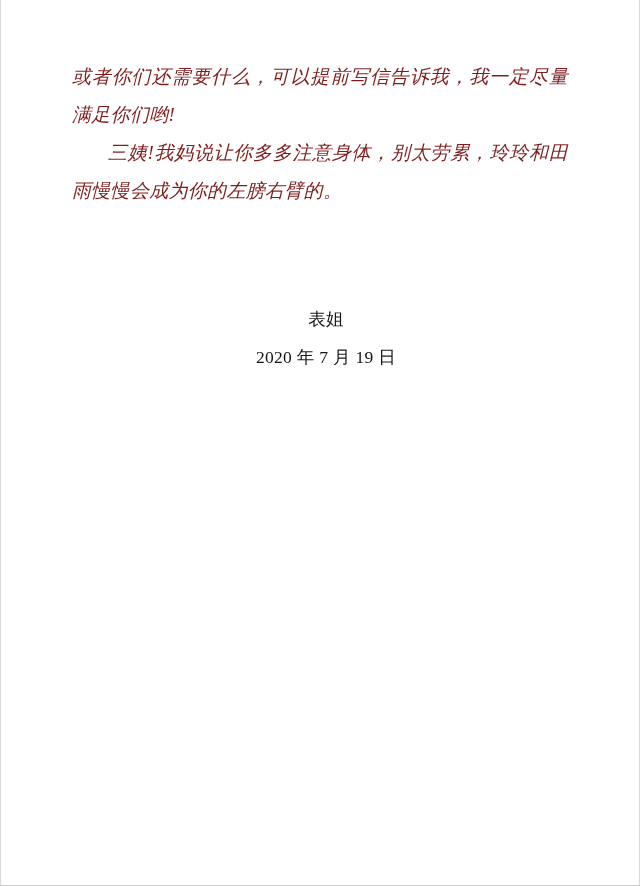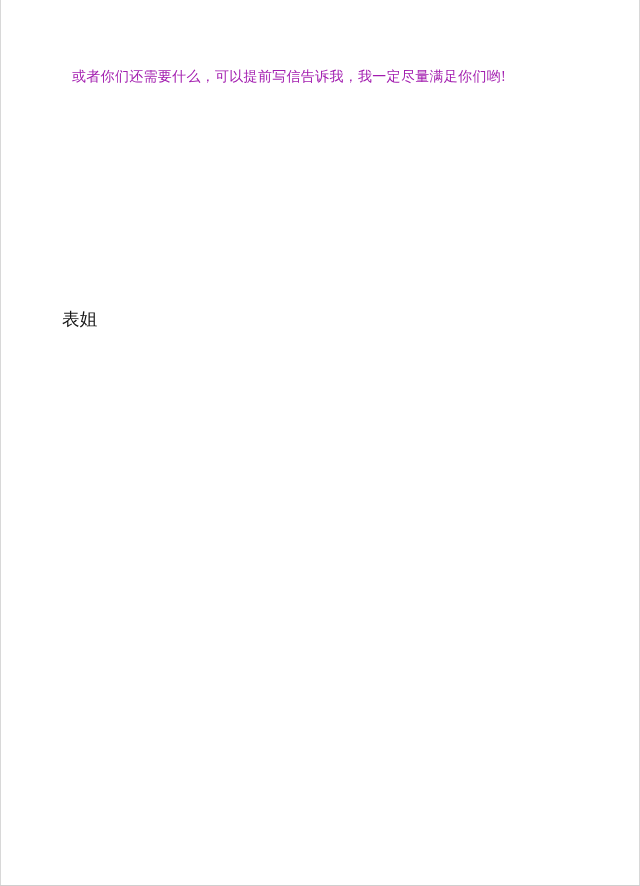--- a/index.html
+++ b/index.html
@@ -50,43 +50,44 @@
   }
 
   .content {
     position: absolute;
     left: 72px;
     top: 58px;
     width: 496px;
   }
 
   .para {
-    font-size: 14px;
+    font-size: 19px;
     line-height: 38px;
     letter-spacing: 0.3px;
     text-align: justify;
     text-justify: inter-character;
     margin: 0;
-    color: #a21caf;
+    color: #7f1d1d;
+    font-style: italic;
   }
 
   .indent {
     text-indent: 36px;
   }
 
   .closing-block {
     margin-top: 0px;
   }
 
   .signature-block {
     position: absolute;
-    left: 62px;
+    left: 80px;
     top: 300px;
     width: 496px;
-    text-align: left;
+    text-align: center;
   }
 
   .sig-line {
     font-size: 17.5px;
     line-height: 38px;
     letter-spacing: 0.3px;
     color: #161616;
   }
 
   .sig-name {
@@ -101,19 +102,21 @@
 <body>
 
 <div class="page">
 
   <div class="edge-left"></div>
   <div class="edge-right"></div>
   <div class="edge-bottom"></div>
 
   <div class="content">
     <p class="para">或者你们还需要什么，可以提前写信告诉我，我一定尽量满足你们哟!</p>
+    <p class="para indent">三姨!我妈说让你多多注意身体，别太劳累，玲玲和田雨慢慢会成为你的左膀右臂的。</p>
   </div>
 
   <div class="signature-block">
     <div class="sig-line sig-name">表姐</div>
+    <div class="sig-line sig-date">2020 年 7 月 19 日</div>
   </div>
 
 </div>
 
 </body></html>

